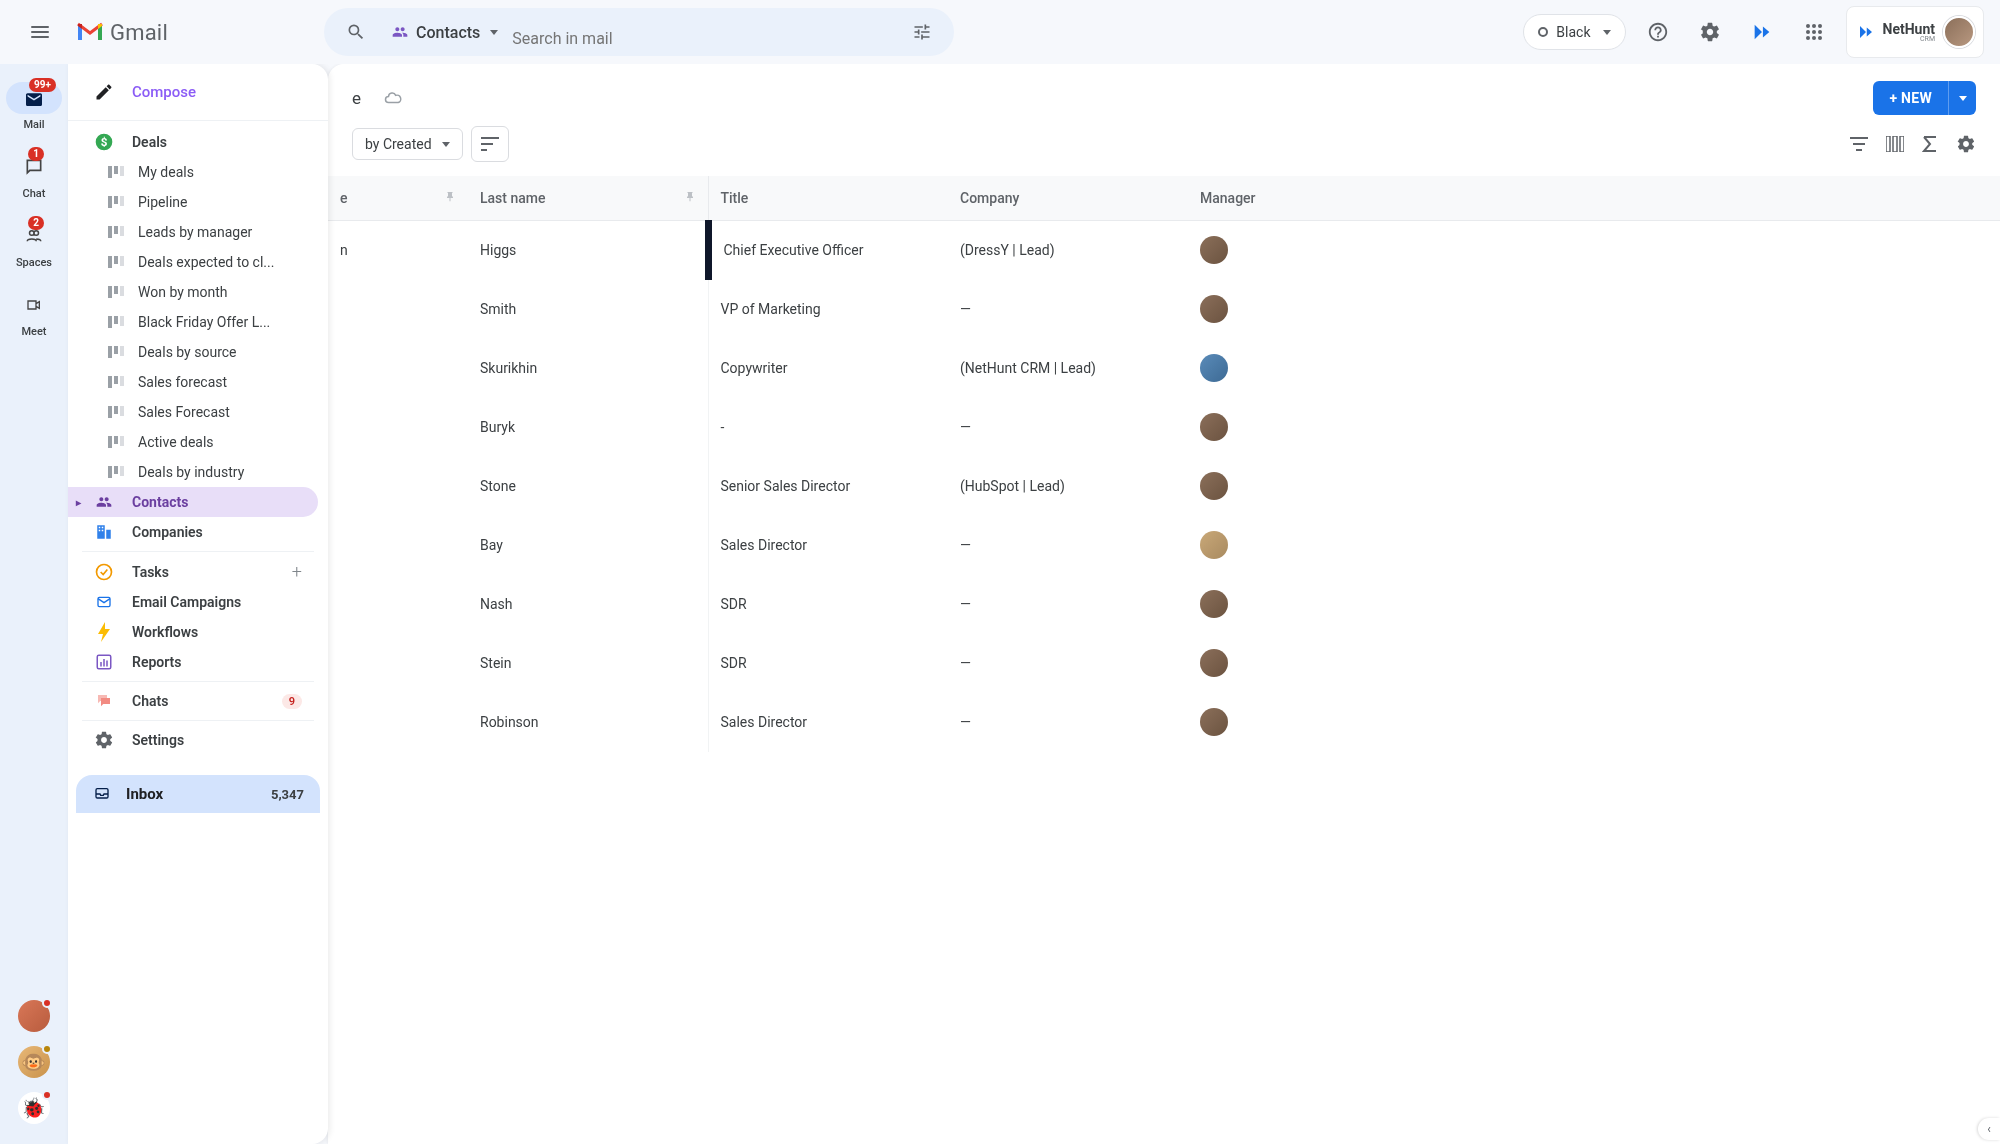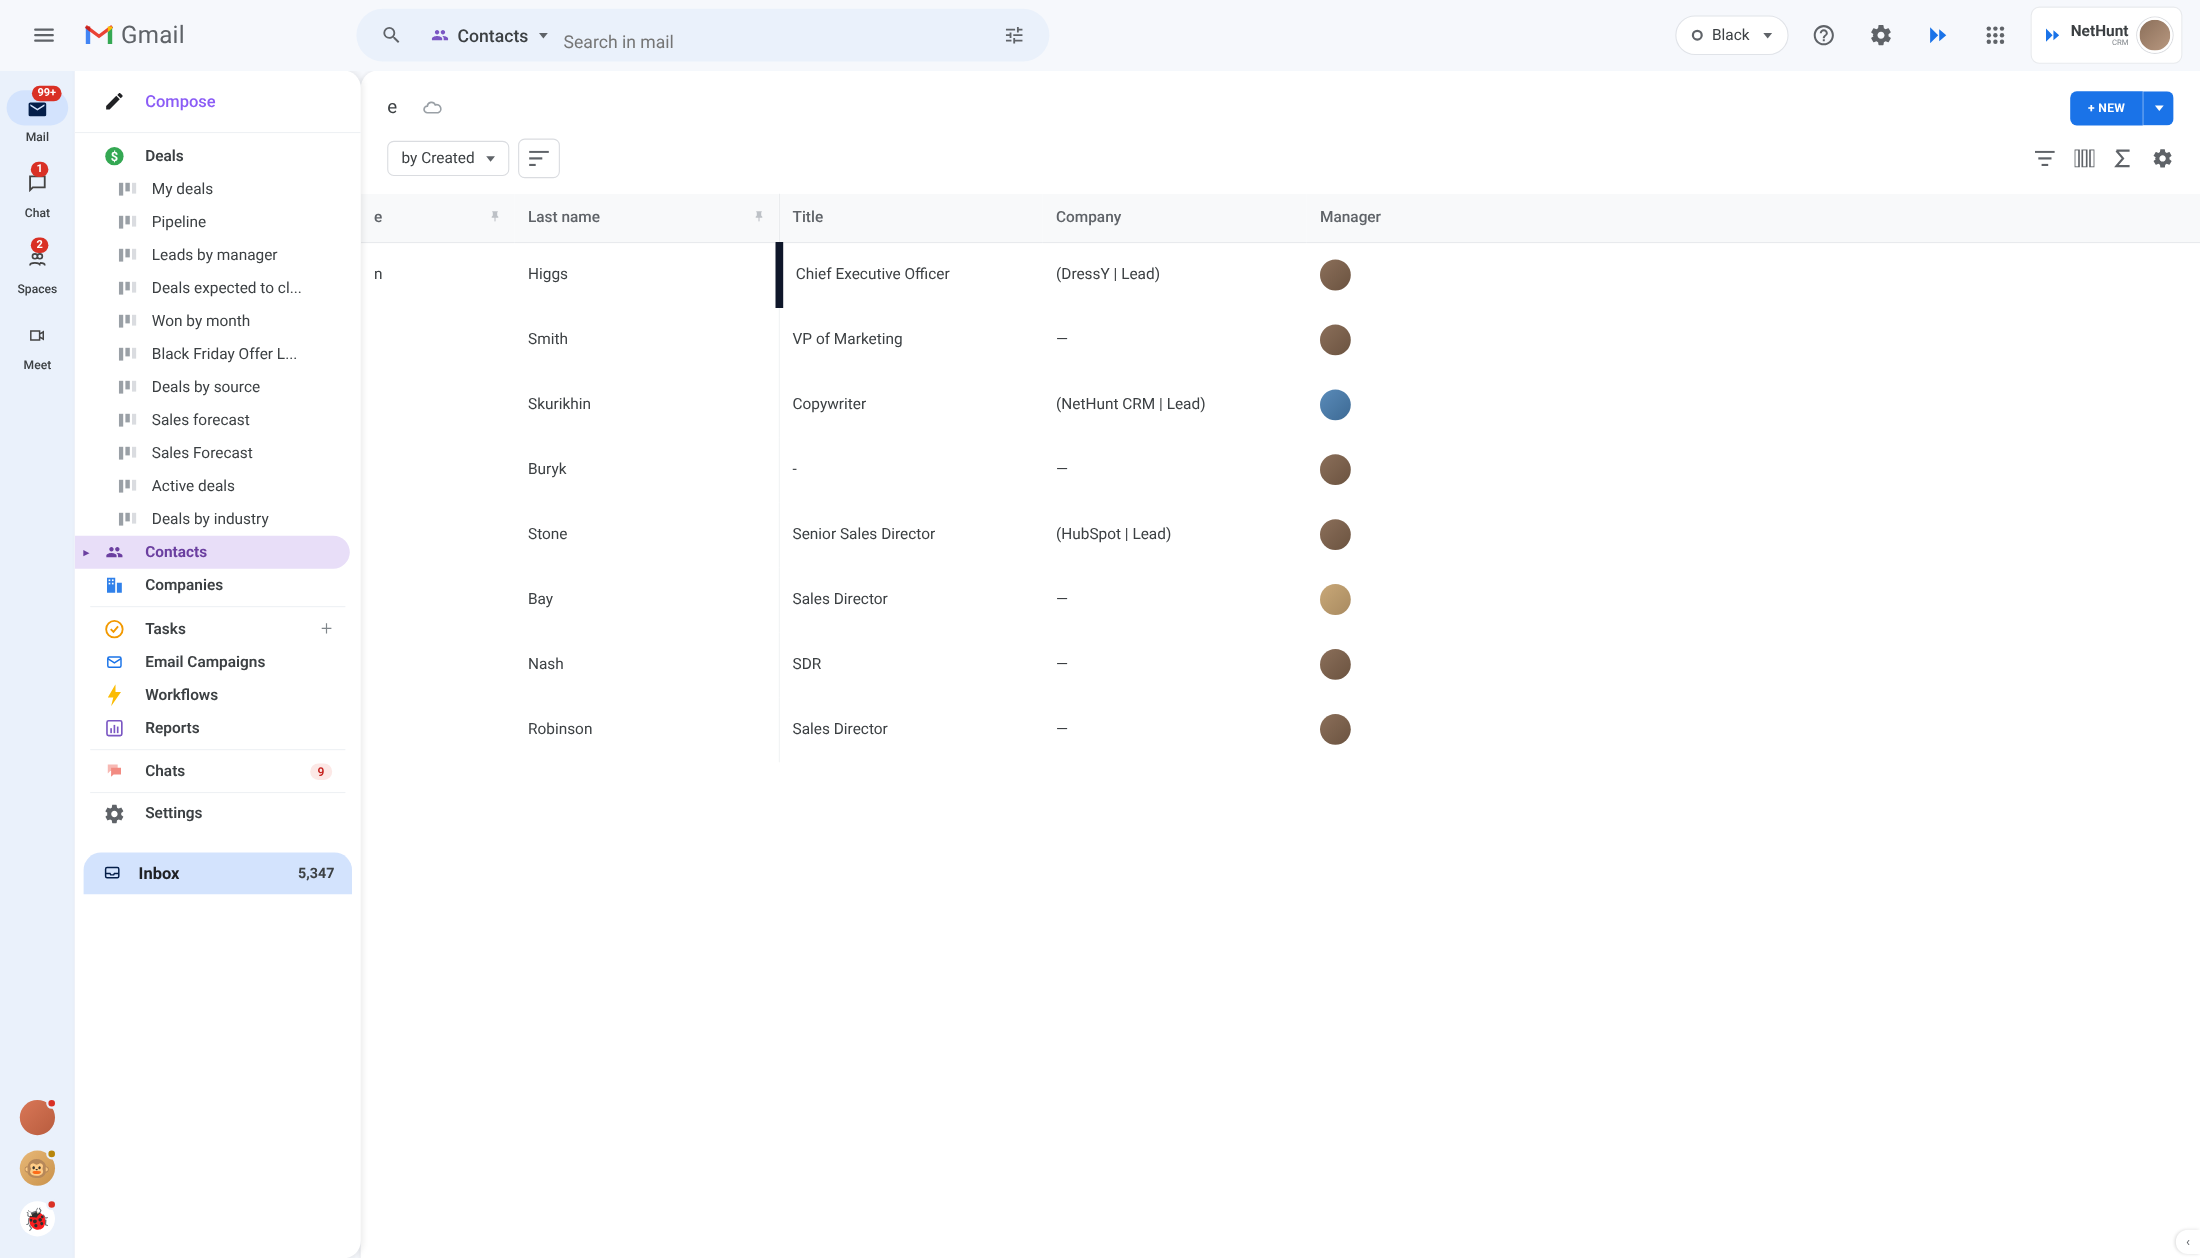--- a/index.html
+++ b/index.html
@@ -55,21 +55,21 @@
 .nav-count { margin-left:auto; font-size:13px; font-weight:700; color:#3c4043; }
 .plus-btn { margin-left:auto; color:#80868b; font-size:18px; font-weight:300; }
 .inbox-pill { background:#d3e3fd; border-radius: 16px 16px 0 0; margin:0 8px 0 8px; padding:10px 16px; display:flex; align-items:center; gap:14px; }
 
 
 .main { position:fixed; top:64px; left:328px; right:0; bottom:0; background:#fff; border-radius:16px 0 0 0; padding:0; overflow:hidden; box-shadow:-1px 0 3px rgba(0,0,0,0.05); }
 .content-top { padding:14px 24px 0; }
 .toolbar-row { display:flex; align-items:center; }
 .cloud-btn { width:40px; height:40px; display:flex; align-items:center; justify-content:center; margin-left:12px; }
 .new-btn-wrap { margin-left:auto; display:flex; }
-.new-btn { background:#1a73e8; color:#fff; font-weight:700; font-size:11px; padding:9px 16px; border-radius:6px 0 0 6px; border:none; cursor:pointer; letter-spacing:0.3px;text-align:center; }
+.new-btn { background:#1a73e8; color:#fff; font-weight:700; font-size:14px; padding:9px 16px; border-radius:6px 0 0 6px; border:none; cursor:pointer; letter-spacing:0.3px;text-align:center; }
 .new-btn-caret { background:#1a73e8; border-left:1px solid rgba(255,255,255,0.3); width:28px; border-radius:0 6px 6px 0; display:flex; align-items:center; justify-content:center; cursor:pointer; }
 .new-btn-caret .caret { border-left:4px solid transparent; border-right:4px solid transparent; border-top:5px solid #fff; }
 
 .filter-row { display:flex; align-items:center; margin-top:8px; gap:8px; }
 .sort-chip { display:flex; align-items:center; gap:10px; border:1px solid #dadce0; border-radius:6px; padding:7px 12px; font-size:14px; color:#3c4043; cursor:pointer; }
 .sort-caret { border-left:4px solid transparent; border-right:4px solid transparent; border-top:5px solid #5f6368; }
 .sort-icon-btn { width:38px; height:36px; border:1px solid #dadce0; border-radius:6px; display:flex; align-items:center; justify-content:center; cursor:pointer; }
 .filter-right { margin-left:auto; display:flex; gap:18px; align-items:center; }
 
 
@@ -574,20 +574,27 @@
           </tr>
           <tr>
             <td></td>
             <td style="border-right:1px solid #f1f3f4;">Nash</td>
             <td>SDR</td>
             <td>—</td>
             <td><span class="avatar-sm brown"></span></td>
           </tr>
           <tr>
             <td></td>
+            <td style="border-right:1px solid #f1f3f4;">Stein</td>
+            <td>SDR</td>
+            <td>—</td>
+            <td><span class="avatar-sm brown"></span></td>
+          </tr>
+          <tr>
+            <td></td>
             <td style="border-right:1px solid #f1f3f4;">Robinson</td>
             <td>Sales Director</td>
             <td>—</td>
             <td><span class="avatar-sm brown"></span></td>
           </tr>
         </tbody>
     </table>
   </div>
 </div>
 

